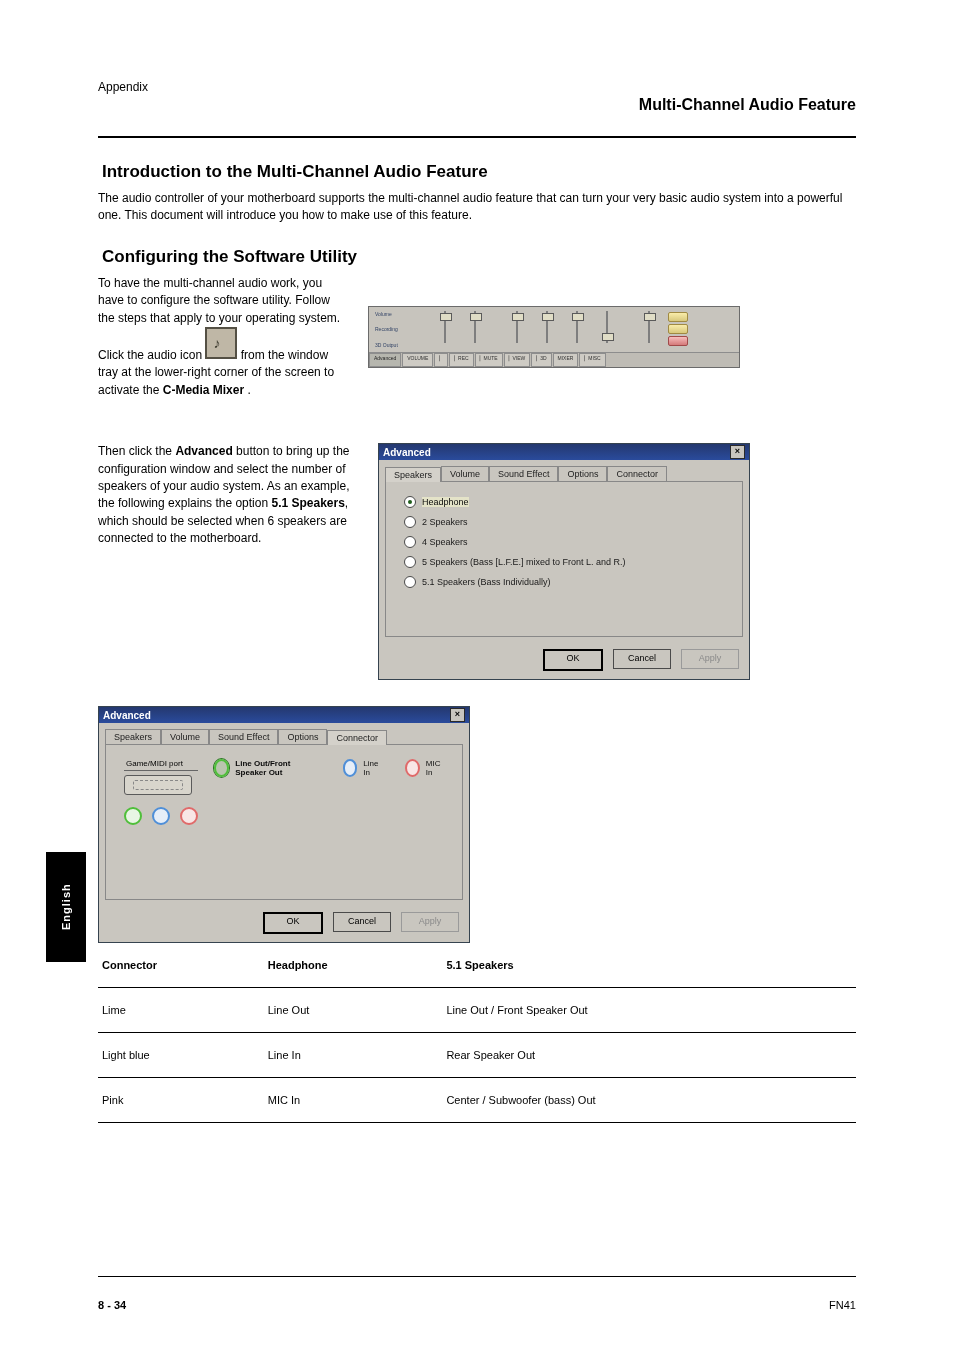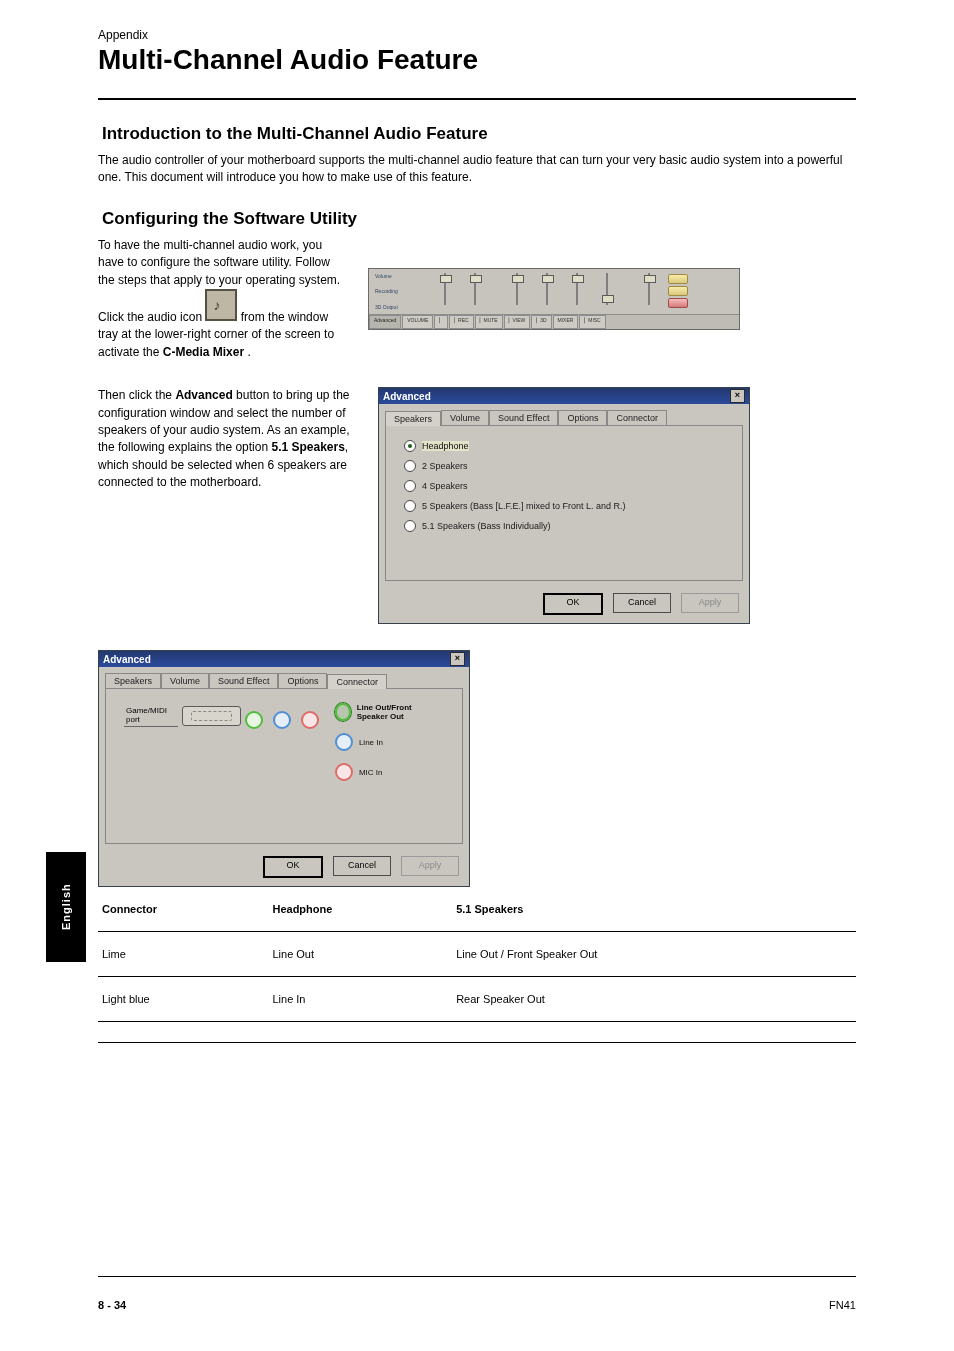--- a/index.html
+++ b/index.html
@@ -7,43 +7,44 @@
     padding: 0;
     background: #fff;
     font-family: Arial, Helvetica, sans-serif;
     color: #000;
   }
   .page {
     width: 938px;
     min-height: 1351px;
     margin: 0 auto;
     box-sizing: border-box;
-    padding: 28px 90px 40px 90px;
+    padding: 80px 90px 40px 90px;
     position: relative;
   }
   hr.rule {
     border: none;
     border-top: 2px solid #000;
     margin: 22px 0 24px 0;
   }
   hr.thin {
     border: none;
     border-top: 1px solid #000;
     margin: 10px 0;
   }
   .top-title {
     font-size: 12px;
     font-weight: normal;
     margin-bottom: 2px;
   }
   .h1 {
-    font-size: 28px;
+    font-size: 16px;
     font-weight: bold;
     margin: 0 0 6px 0;
     font-family: Arial, sans-serif;
+    text-align: right;
   }
   .h2 {
     font-size: 17px;
     font-weight: bold;
     margin: 22px 0 8px 4px;
   }
   .body {
     font-size: 12px;
     line-height: 1.45;
   }
@@ -260,22 +261,21 @@
     border-color: #9a9a9a;
   }
   
   .connector-panel {
     display: flex;
     gap: 16px;
     align-items: flex-start;
   }
   .gameport-box {
     display: flex;
-    flex-direction: row;
-    align-items: center;
+    flex-direction: column;
     gap: 4px;
   }
   .gameport-box .label {
     font-size: 8px;
     border-bottom: 1px solid #666;
     padding: 0 2px 2px 2px;
   }
   .gameport {
     width: 66px; height: 18px;
     border: 1px solid #5a5a5a;
@@ -299,22 +299,22 @@
     width: 14px; height: 14px;
     border-radius: 50%;
     border: 2px solid;
   }
   .jack.lime { border-color: #4fbf3a; background: #e8f6e4; }
   .jack.lime.sel { background:#4fbf3a20; }
   .jack.blue { border-color: #4f8fd8; background: #e6eef8; }
   .jack.pink { border-color: #e06a6a; background: #f8e6e6; }
   .conn-list {
     display: flex;
-    flex-direction: column;
-    gap: 12px;
+    flex-direction: row;
+    gap: 23px;
     font-size: 8px;
     color: #111;
   }
   .conn-item {
     display: flex;
     align-items: center;
     gap: 6px;
   }
   .conn-item.sel { color:#0a0a0a; font-weight:bold; }
   
@@ -436,21 +436,21 @@
           <div class="tab">▏MUTE</div>
           <div class="tab">▏VIEW</div>
           <div class="tab">▏3D</div>
           <div class="tab">MIXER</div>
           <div class="tab">▏MISC</div>
         </div>
       </div>
     </div>
   </div>
 
-  <div class="row" style="margin-top:26px;">
+  <div class="row" style="margin-top:44px;">
     <div class="body col-left">
       <span>Then click the </span><b>Advanced</b><span> button to bring up the configuration window and select the number of speakers of your audio system. As an example, the following explains the option </span><b>5.1 Speakers</b><span>, which should be selected when 6 speakers are connected to the motherboard.</span>
     </div>
     <div class="col-right">
       <div class="dialog">
         <div class="titlebar">
           <span>Advanced</span>
           <span class="x">×</span>
         </div>
         <div class="tabstrip">
@@ -570,20 +570,25 @@
         <td>Light blue</td>
         <td>Line In</td>
         <td>Rear Speaker Out</td>
       </tr>
       <tr>
           <td colspan="3" style="padding:0;">
             <hr class="thin">
           </td>
         </tr>
       <tr>
+        <td>Pink</td>
+        <td>MIC In</td>
+        <td>Center / Subwoofer (bass) Out</td>
+      </tr>
+      <tr>
           <td colspan="3" style="padding:0;">
             <hr class="thin">
           </td>
         </tr>
     </tbody>
   </table>
 
 
   <div class="side-tab">English</div>
 

